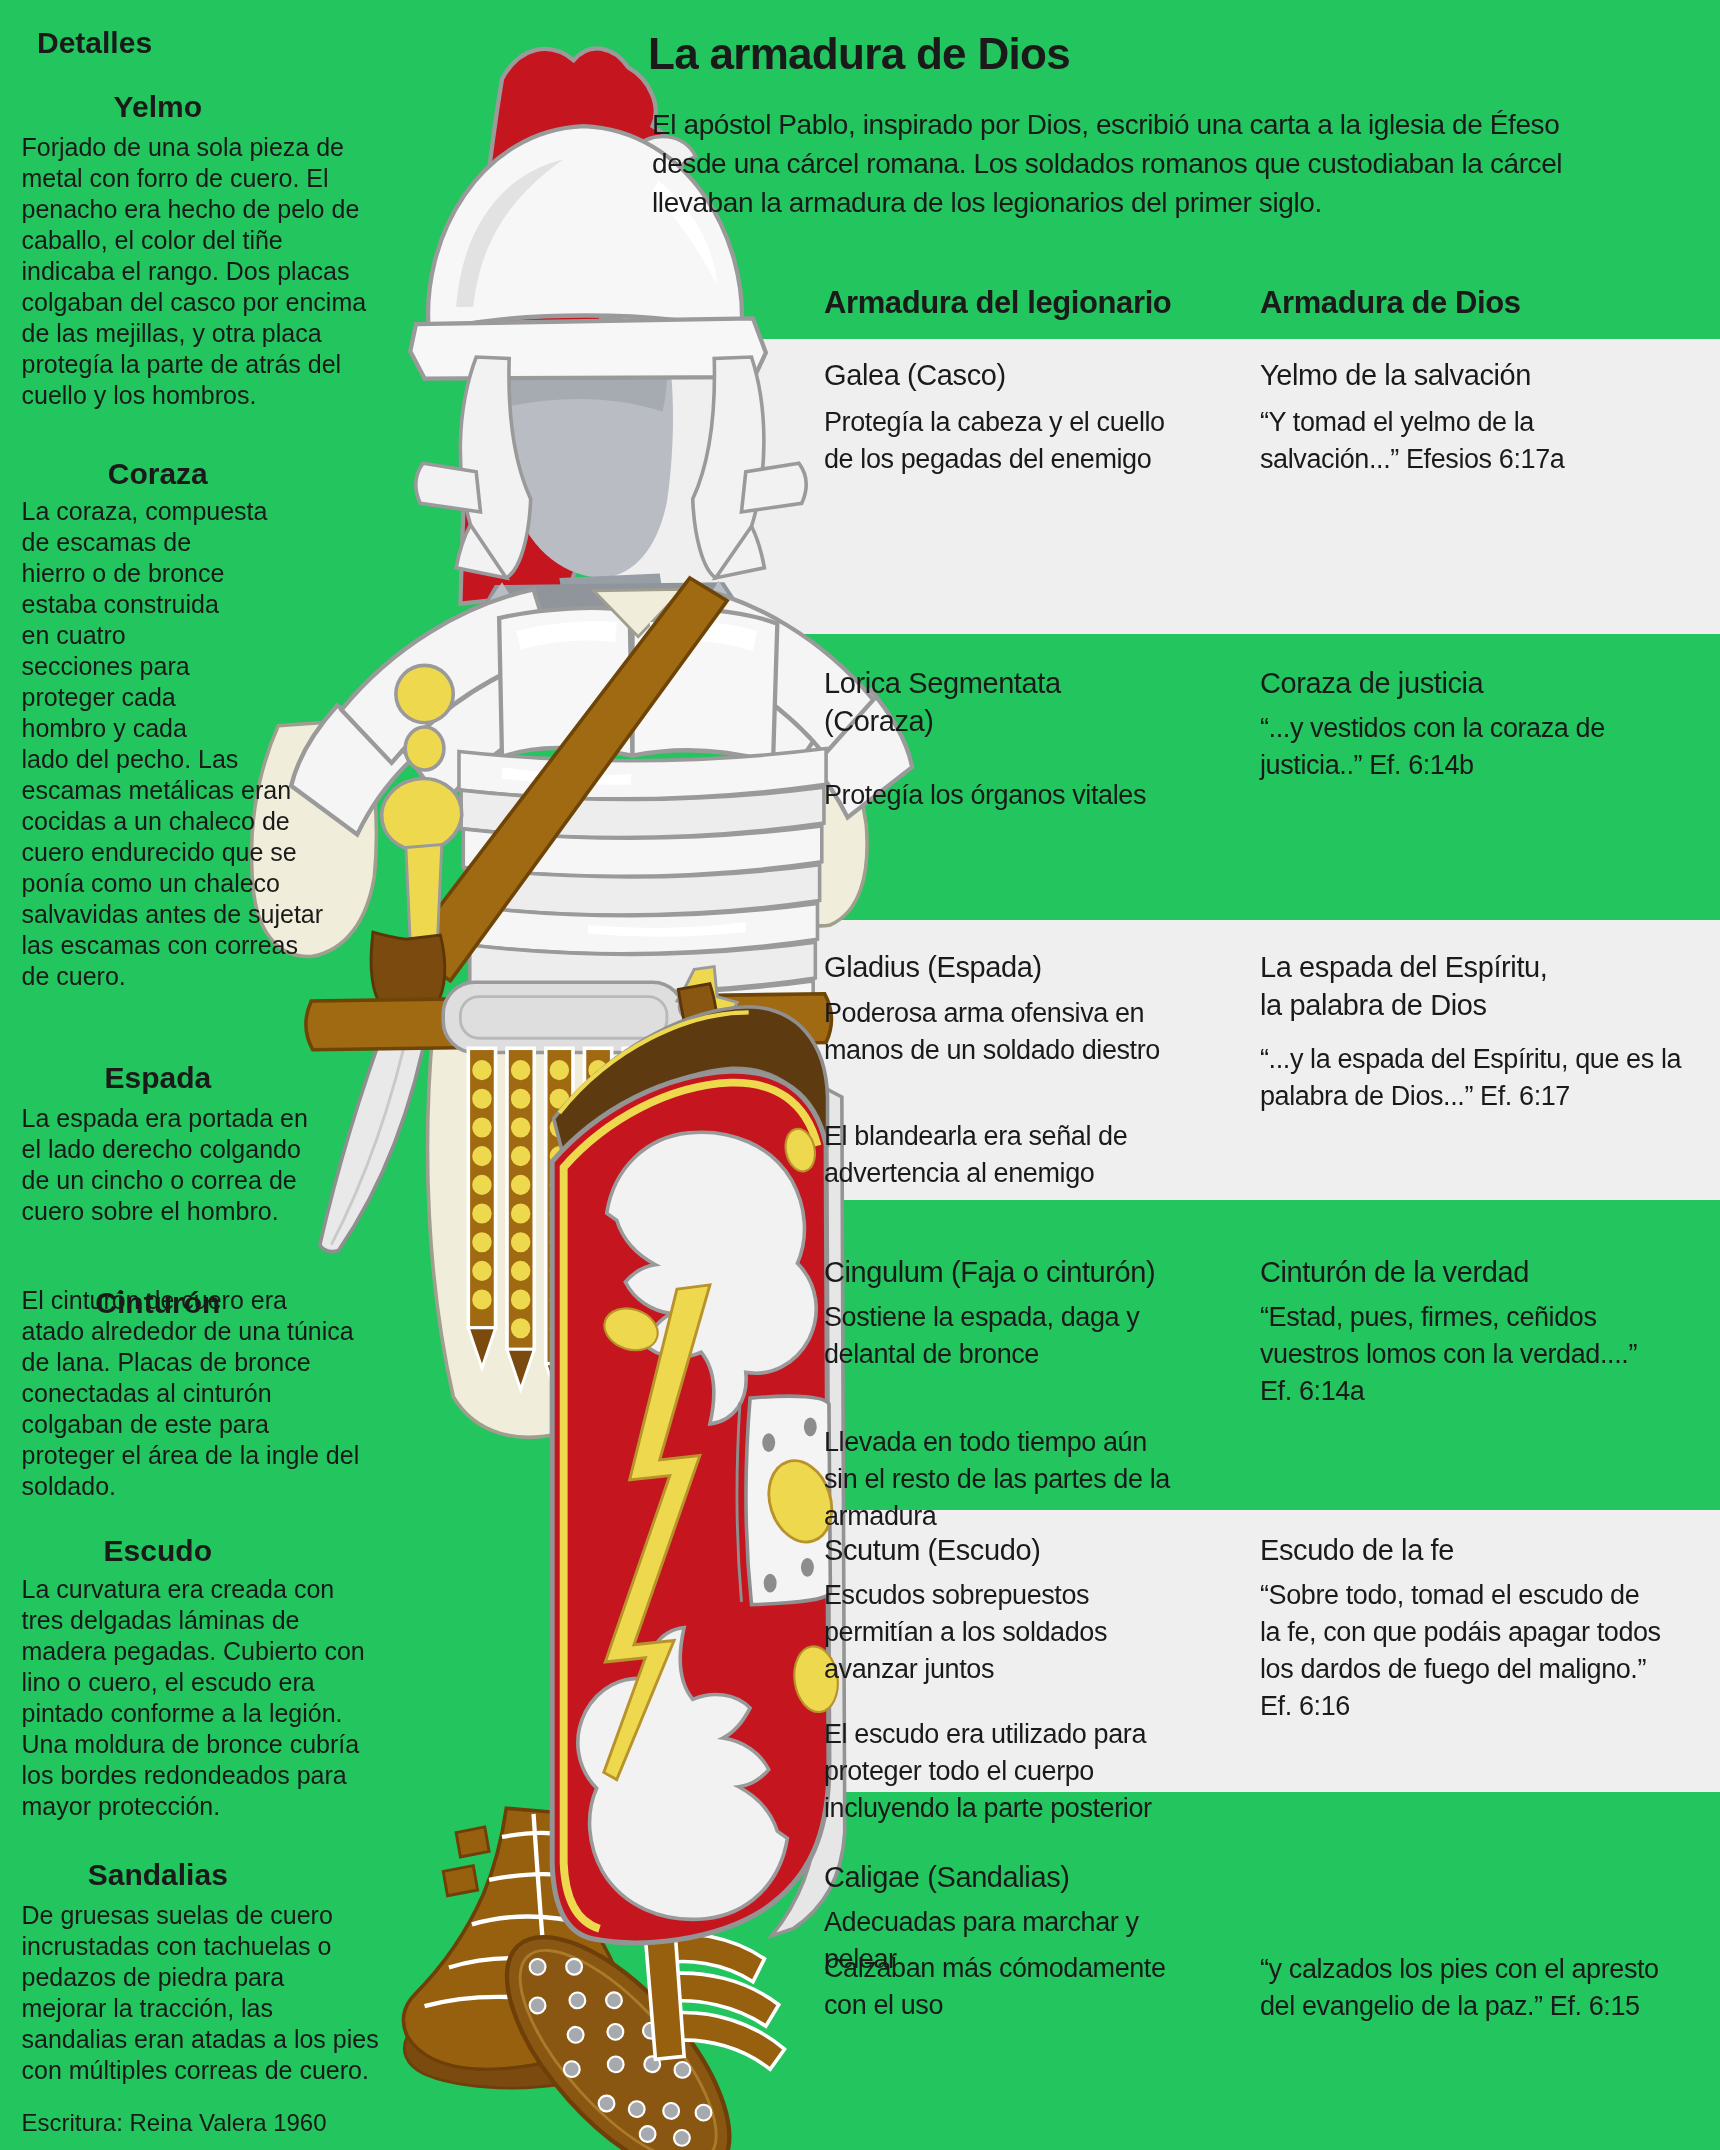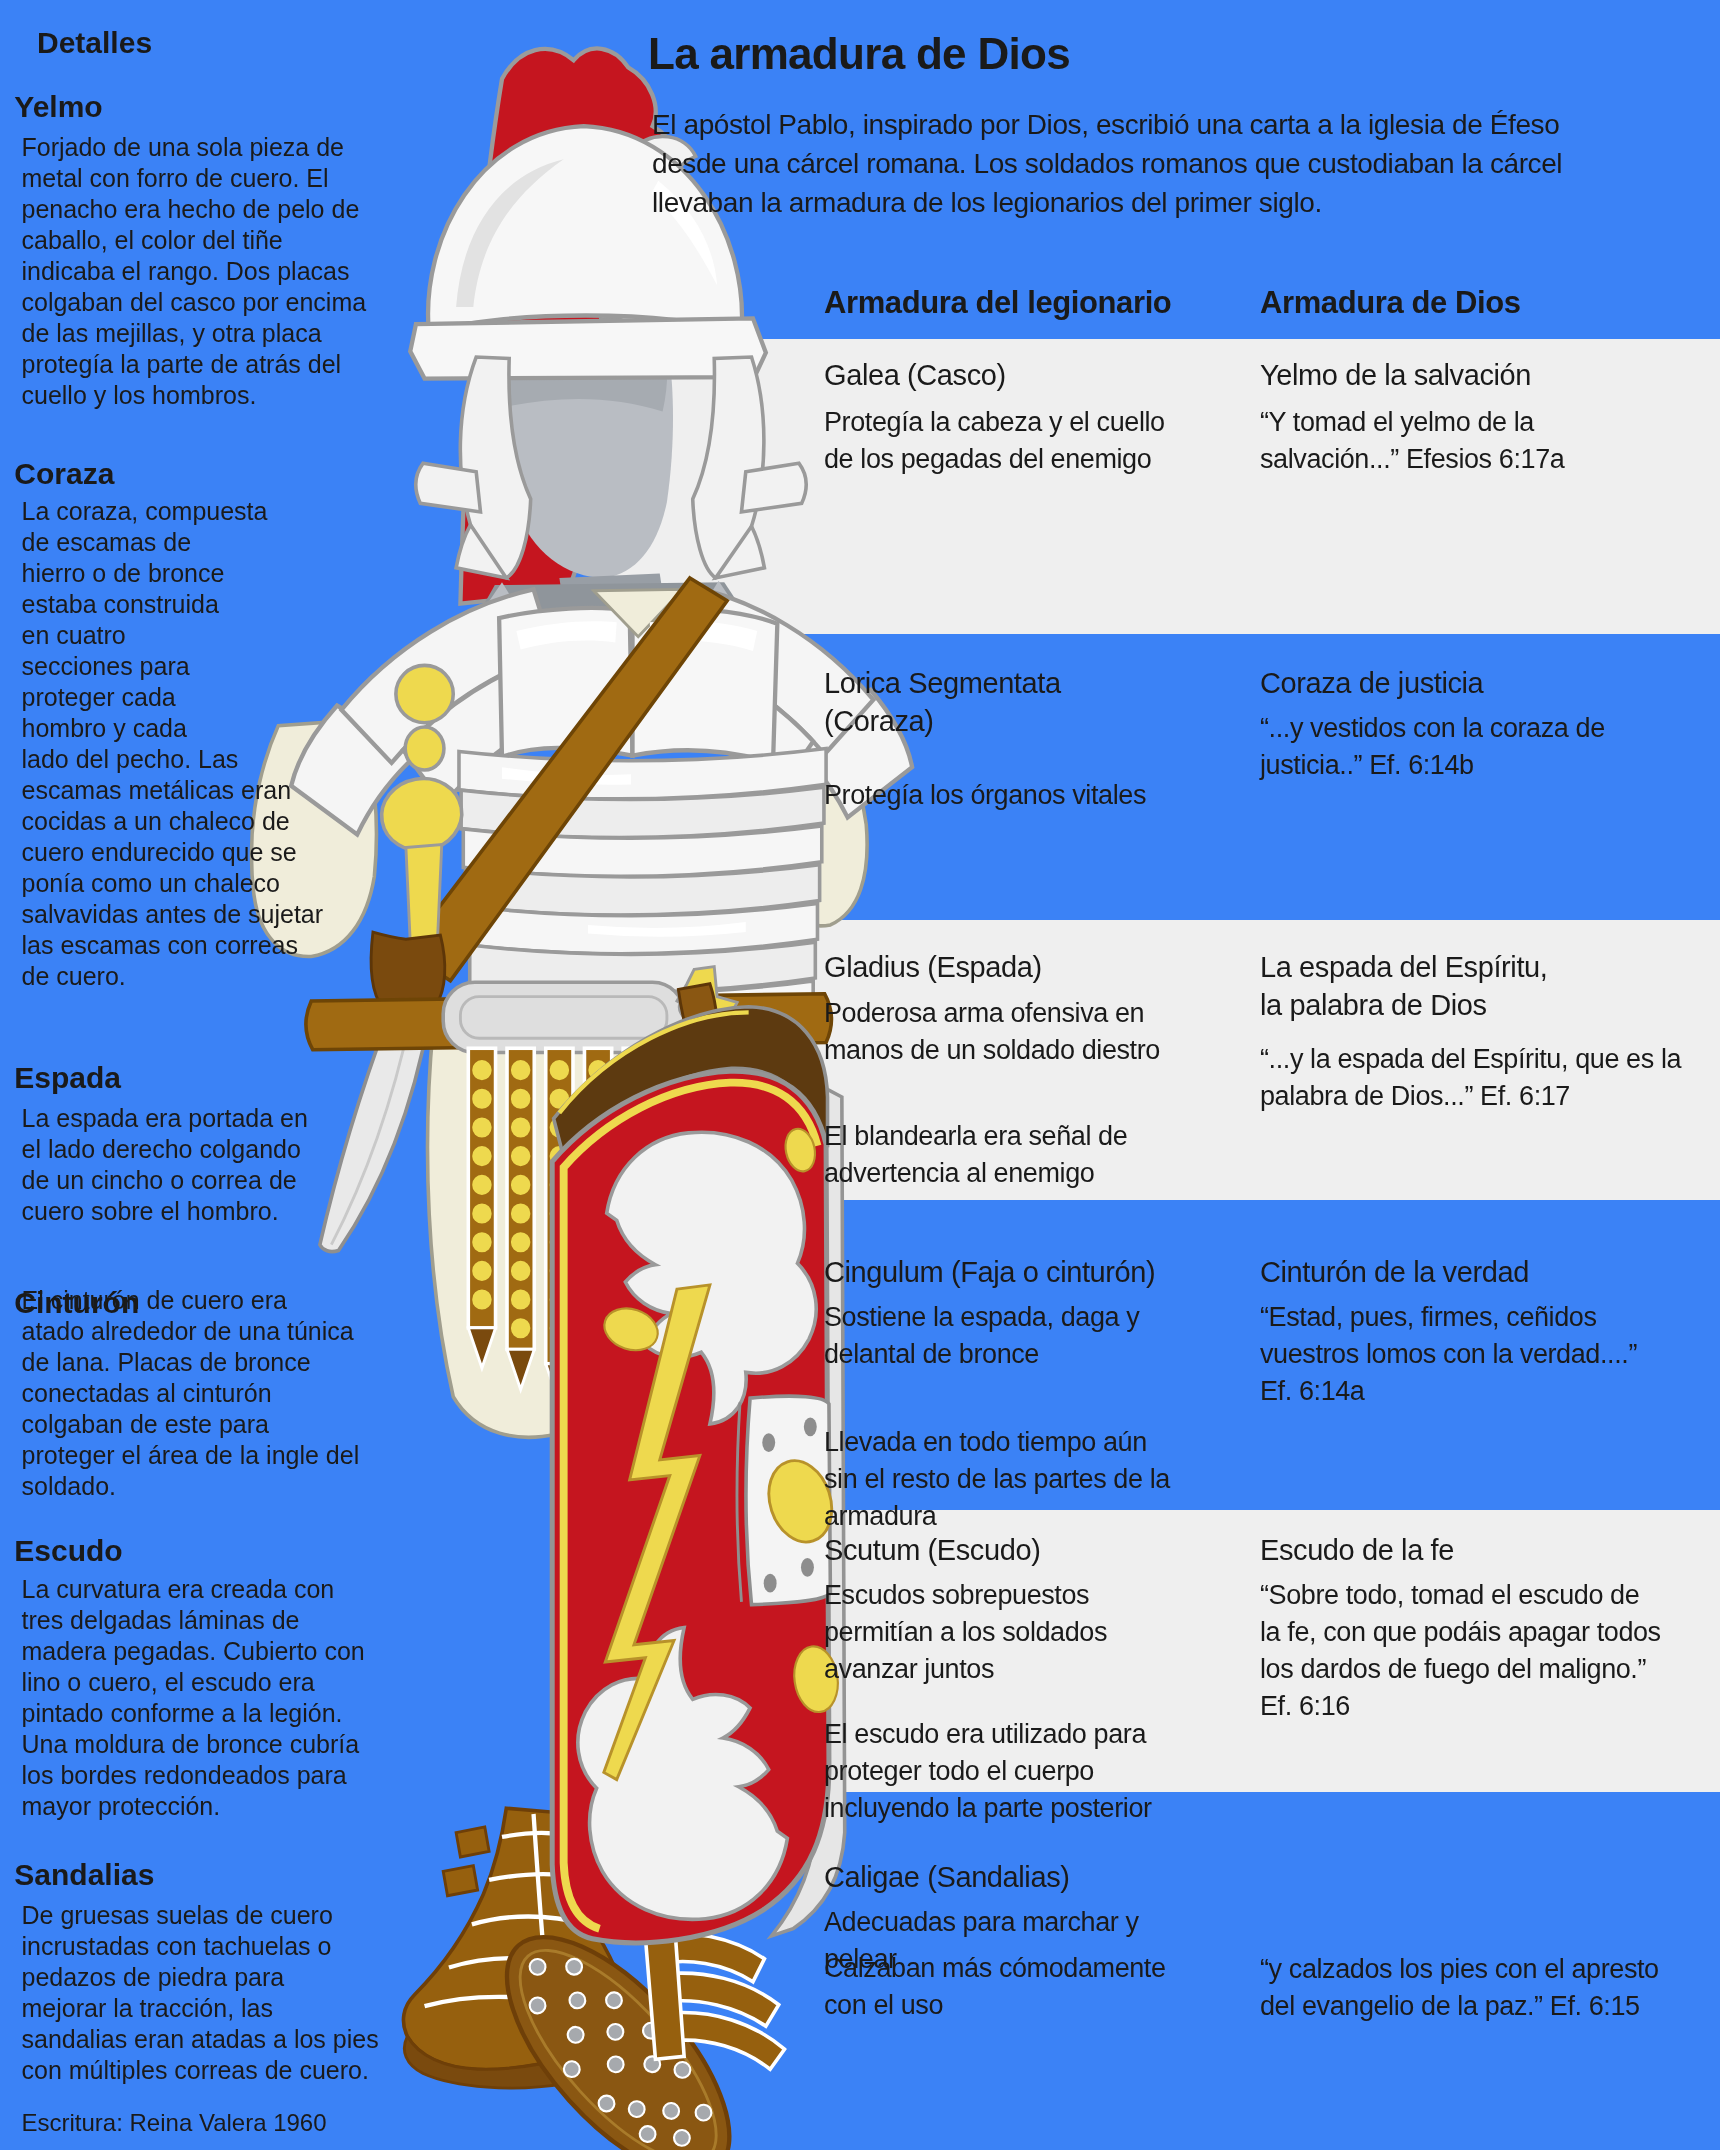--- a/index.html
+++ b/index.html
@@ -1,26 +1,26 @@
 <!DOCTYPE html>
 <html style="font-size:11.5px"><head>
 <meta charset="utf-8">
 <style>
   html,body{margin:0;padding:0;background:#ffffff}
   .page{position:relative;width:1721px;height:2151px;overflow:hidden;
-        font-family:"Liberation Sans",sans-serif;color:#1a1a1a;background:#3b82f6}
+        font-family:"Liberation Sans",sans-serif;color:#1a1a1a;background:#22c55e}
   .band{position:absolute;left:611px;right:0;background:#efefef}
   .b1{top:339px;height:295px}
   .b3{top:920px;height:280px}
   .b5{top:1510px;height:282px}
   svg.art{position:absolute;left:0;top:0;width:1721px;height:2151px}
   .abs{position:absolute;white-space:pre-line}
   
   .dtl-head{left:37px;top:26px;font-size:30px;font-weight:700}
-  .dtl-title{left:14.3px;width:287px;font-size:30px;font-weight:700}
+  .dtl-title{left:14.3px;width:287px;text-align:center;font-size:30px;font-weight:700}
   .t-yelmo{top:90px}.t-coraza{top:457px}.t-espada{top:1061px}
   .t-cinturon{top:1286px}.t-escudo{top:1534px}.t-sandalias{top:1858px}
   .dtl-body{left:21.5px;width:366px;font-size:25px;line-height:31px}
   .b-yelmo{top:132px}.b-coraza{top:496px}.b-espada{top:1103px}
   .b-cinturon{top:1285px}.b-escudo{top:1574px}.b-sandalias{top:1900px}
   .footnote{left:21.5px;top:2109px;font-size:24px}
   
   .title{left:648px;top:29px;font-size:44px;font-weight:700;letter-spacing:-0.7px}
   .intro{left:652px;top:105px;font-size:28px;line-height:39px;letter-spacing:-0.4px;width:1032px}
   .colhead{font-size:31px;font-weight:700;letter-spacing:-0.4px}

